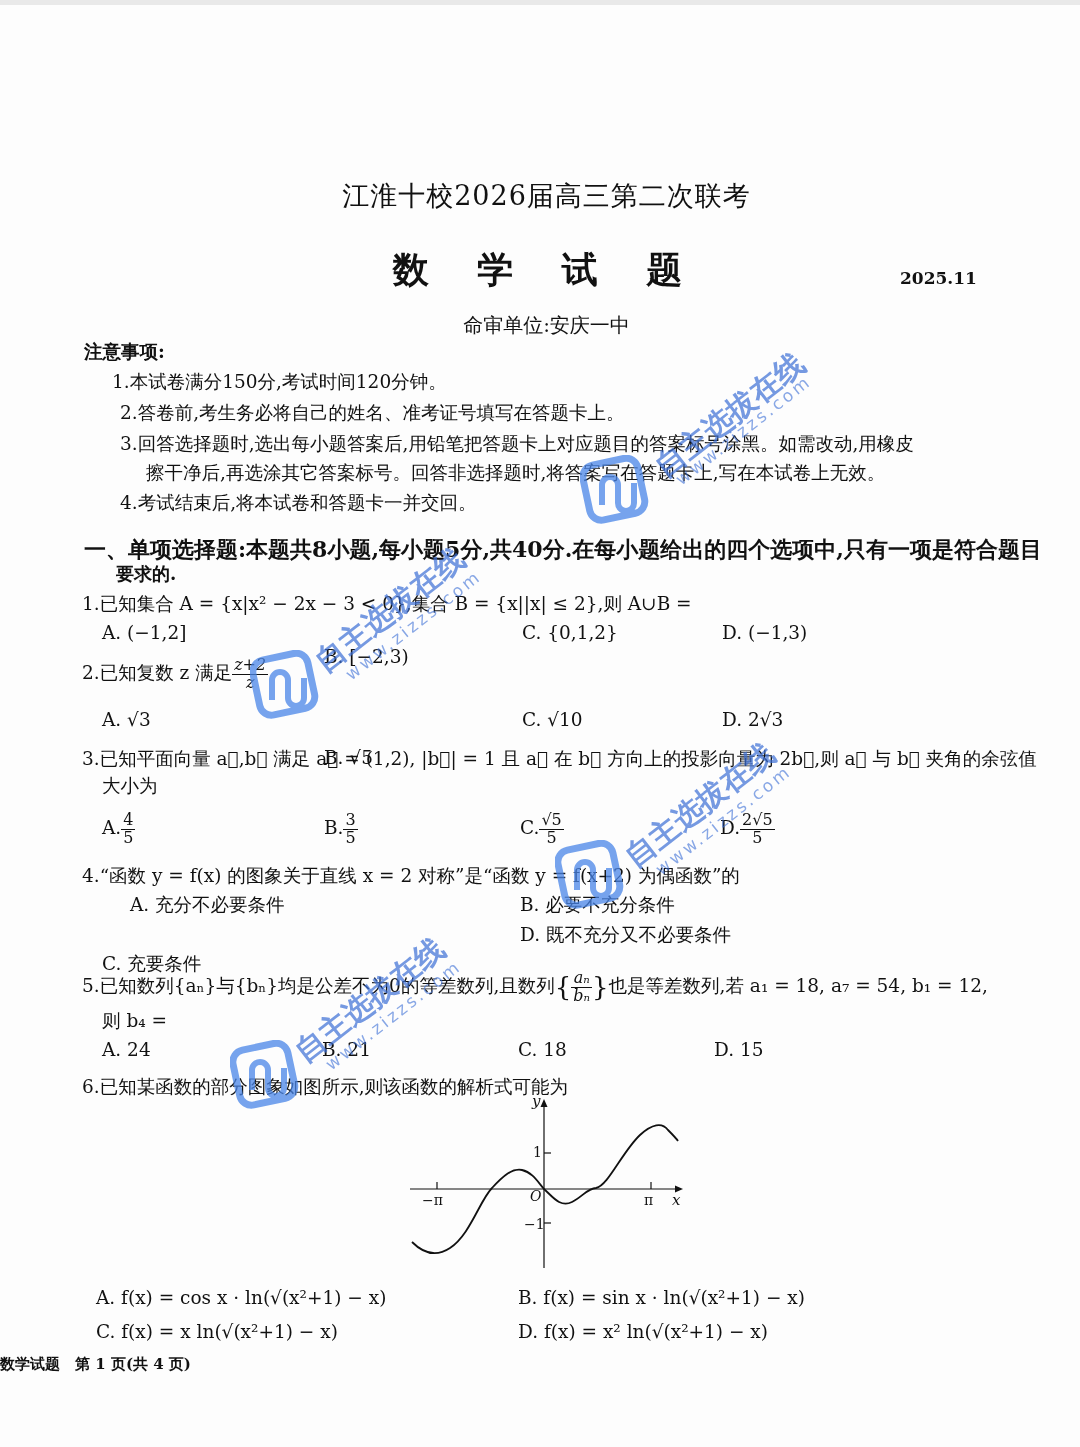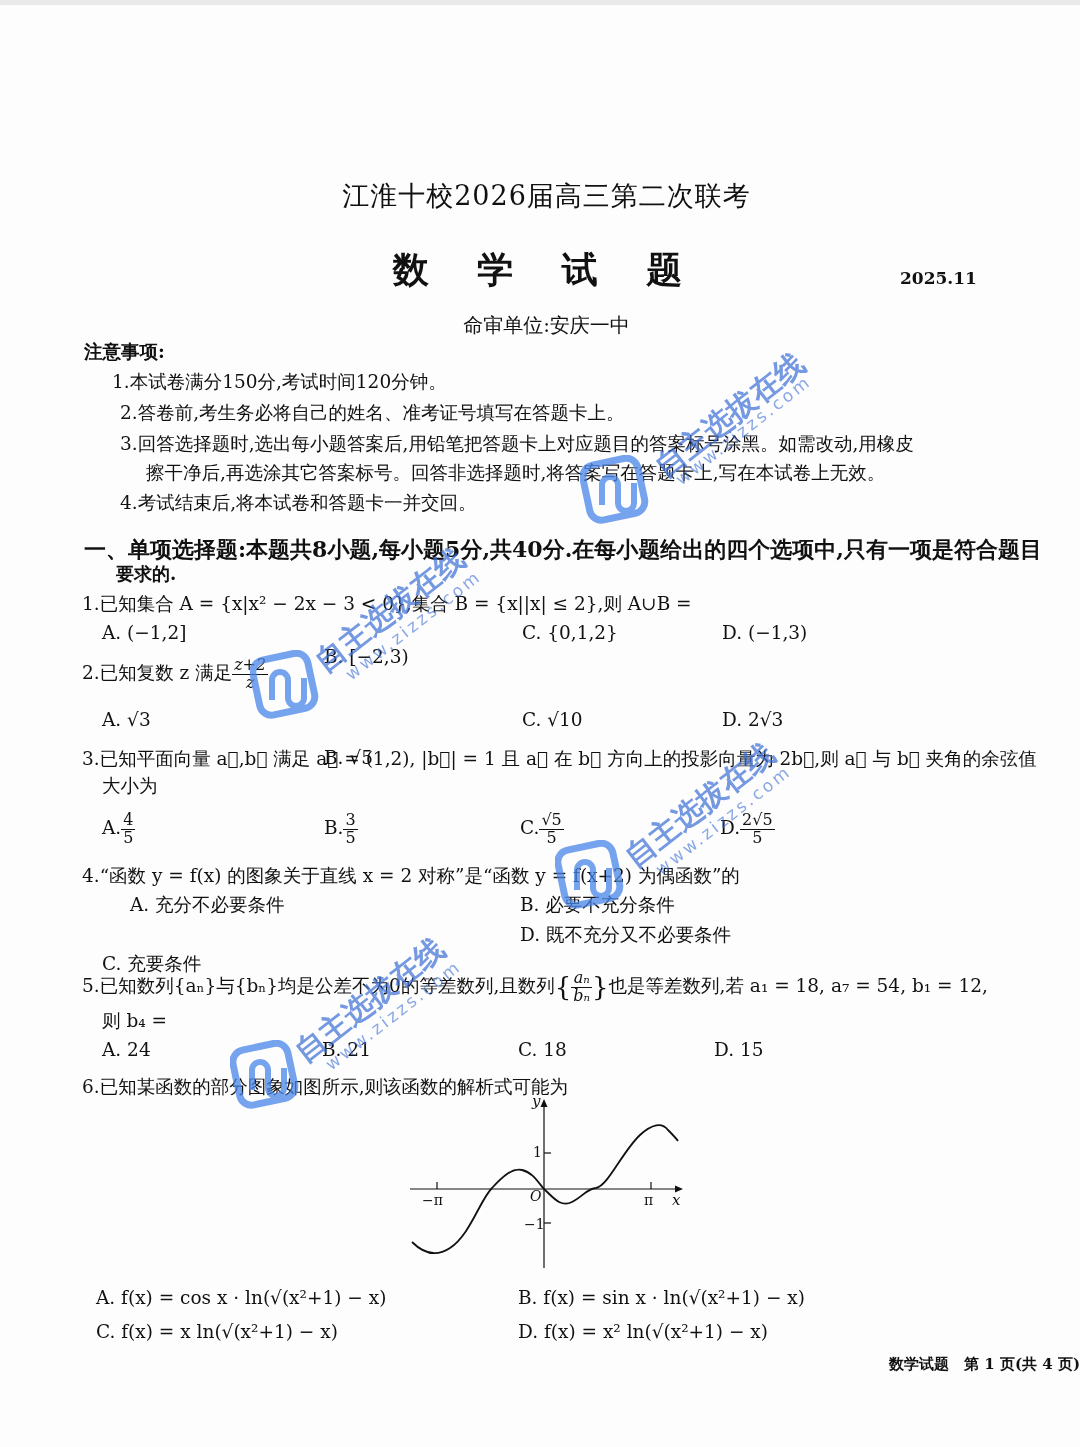--- a/index.html
+++ b/index.html
@@ -15,21 +15,21 @@
   .unit { top: 312px; left: 0; width: 1093px; text-align: center; font-size: 20px; }
   .t { font-size: 18.5px; line-height: 1; }
   .b { font-weight: bold; }
   .i { font-style: italic; }
   .frac { display: inline-block; vertical-align: middle; text-align: center; font-size: 16px; line-height: 1.05; }
   .frac .num { display: block; border-bottom: 1.2px solid #111; padding: 0 2px; }
   .frac .den { display: block; padding: 0 2px; }
   .watermark { position: absolute; pointer-events: none; opacity: 0.75; }
   .wm-text { position: absolute; color: #3c6fd6; font-size: 30px; font-weight: bold; transform: rotate(-38deg); opacity: 0.7; white-space: nowrap; font-family: "DejaVu Sans", sans-serif; }
   .wm-url { position: absolute; color: #3c6fd6; font-size: 17px; transform: rotate(-38deg); opacity: 0.6; letter-spacing: 3px; white-space: nowrap; font-family: "DejaVu Sans", sans-serif; }
-  .footer { top: 1355px; left: 0; width: 1080px; text-align: right; font-size: 15px; font-weight: bold; }
+  .footer { top: 1355px; left: 0; width: 1080px; text-align: left; font-size: 15px; font-weight: bold; }
 </style>
 </head>
 <body>
 
 <div class="topbar"></div>
 
 <div class="abs title1">江淮十校2026届高三第二次联考</div>
 <div class="abs title2">数 学 试 题</div>
 <div class="abs date">2025.11</div>
 <div class="abs unit">命审单位:安庆一中</div>

